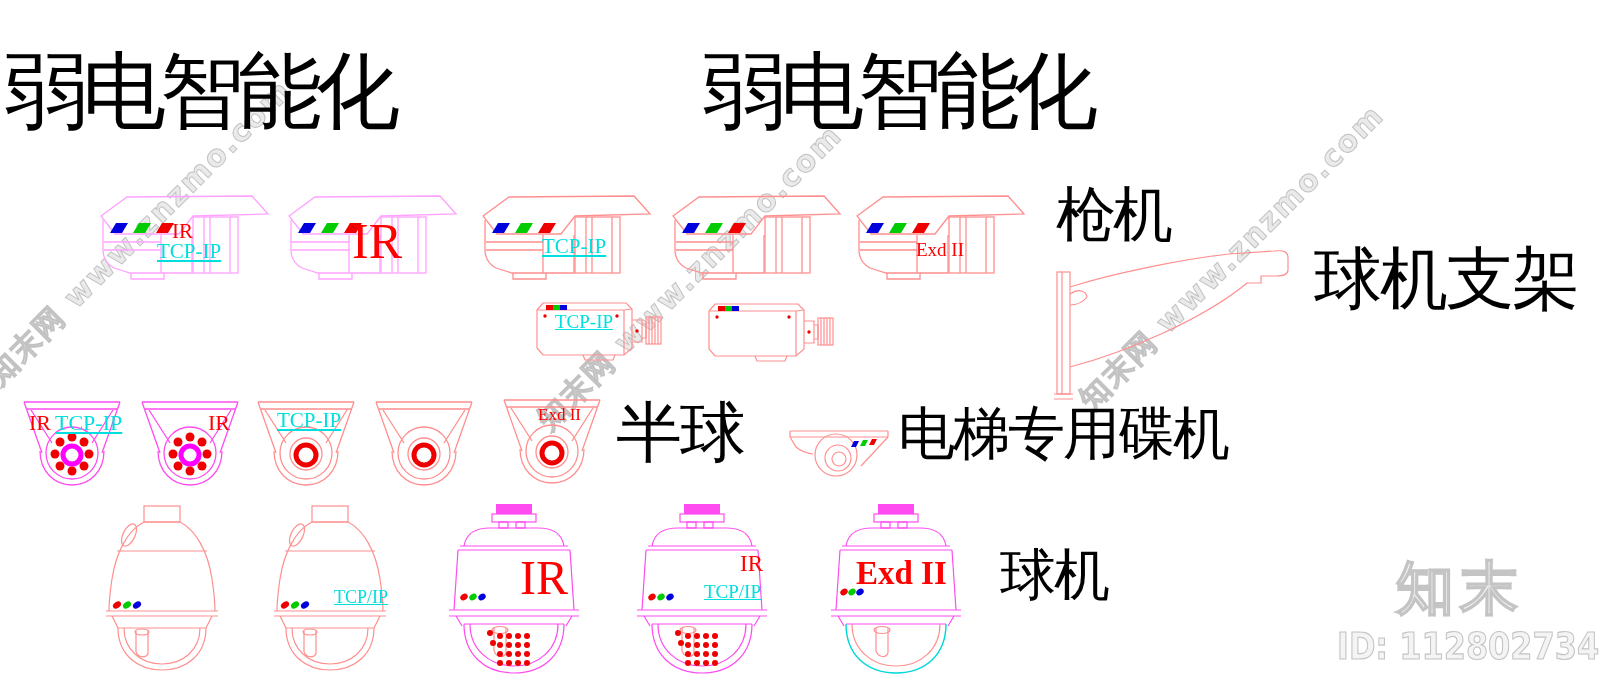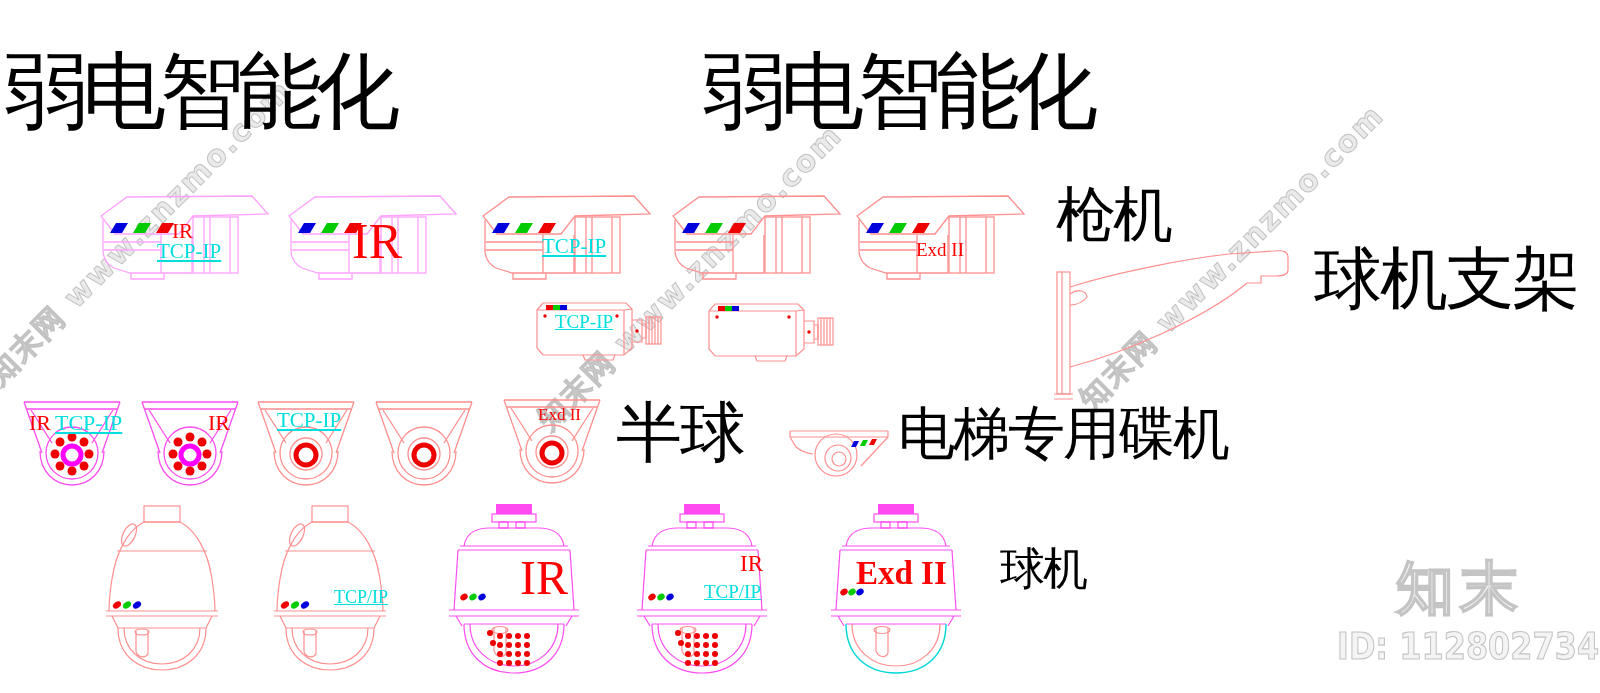--- a/index.html
+++ b/index.html
@@ -209,21 +209,21 @@
   <div class="wm" style="left:460px;top:257px;">知末网 www.znzmo.com</div>
   <div class="wm" style="left:1002px;top:237px;">知末网 www.znzmo.com</div>
 
   <div class="title" style="left:4px;top:48px;font-size:84px;letter-spacing:-6px;">弱电智能化</div>
   <div class="title" style="left:702px;top:48px;font-size:84px;letter-spacing:-6px;">弱电智能化</div>
 
   <div class="seclbl" style="left:1056px;top:184px;font-size:60px;letter-spacing:-3px;">枪机</div>
   <div class="seclbl" style="left:1314px;top:244px;font-size:68px;letter-spacing:-2px;">球机支架</div>
   <div class="seclbl" style="left:898px;top:404px;font-size:57px;letter-spacing:-2px;">电梯专用碟机</div>
   <div class="seclbl" style="left:616px;top:398px;font-size:66px;letter-spacing:-2px;">半球</div>
-  <div class="seclbl" style="left:1000px;top:546px;font-size:45px;letter-spacing:-2px;">球机</div>
+  <div class="seclbl" style="left:1000px;top:546px;font-size:56px;letter-spacing:-2px;">球机</div>
 
   <div class="cam pink" style="left:100px;top:194px;width:170px;height:88px;">
     <svg width="170" height="88" viewBox="0 0 170 88">
         <use href="#sym-bullet"></use>
       </svg>
     <span class="lbl lred" style="left:72px;top:27px;font-size:21px;">IR</span>
     <span class="lbl lcyan" style="left:57px;top:47px;font-size:21px;">TCP-IP</span>
   </div>
   <div class="cam pink" style="left:288px;top:194px;width:170px;height:88px;">
     <svg width="170" height="88" viewBox="0 0 170 88">

